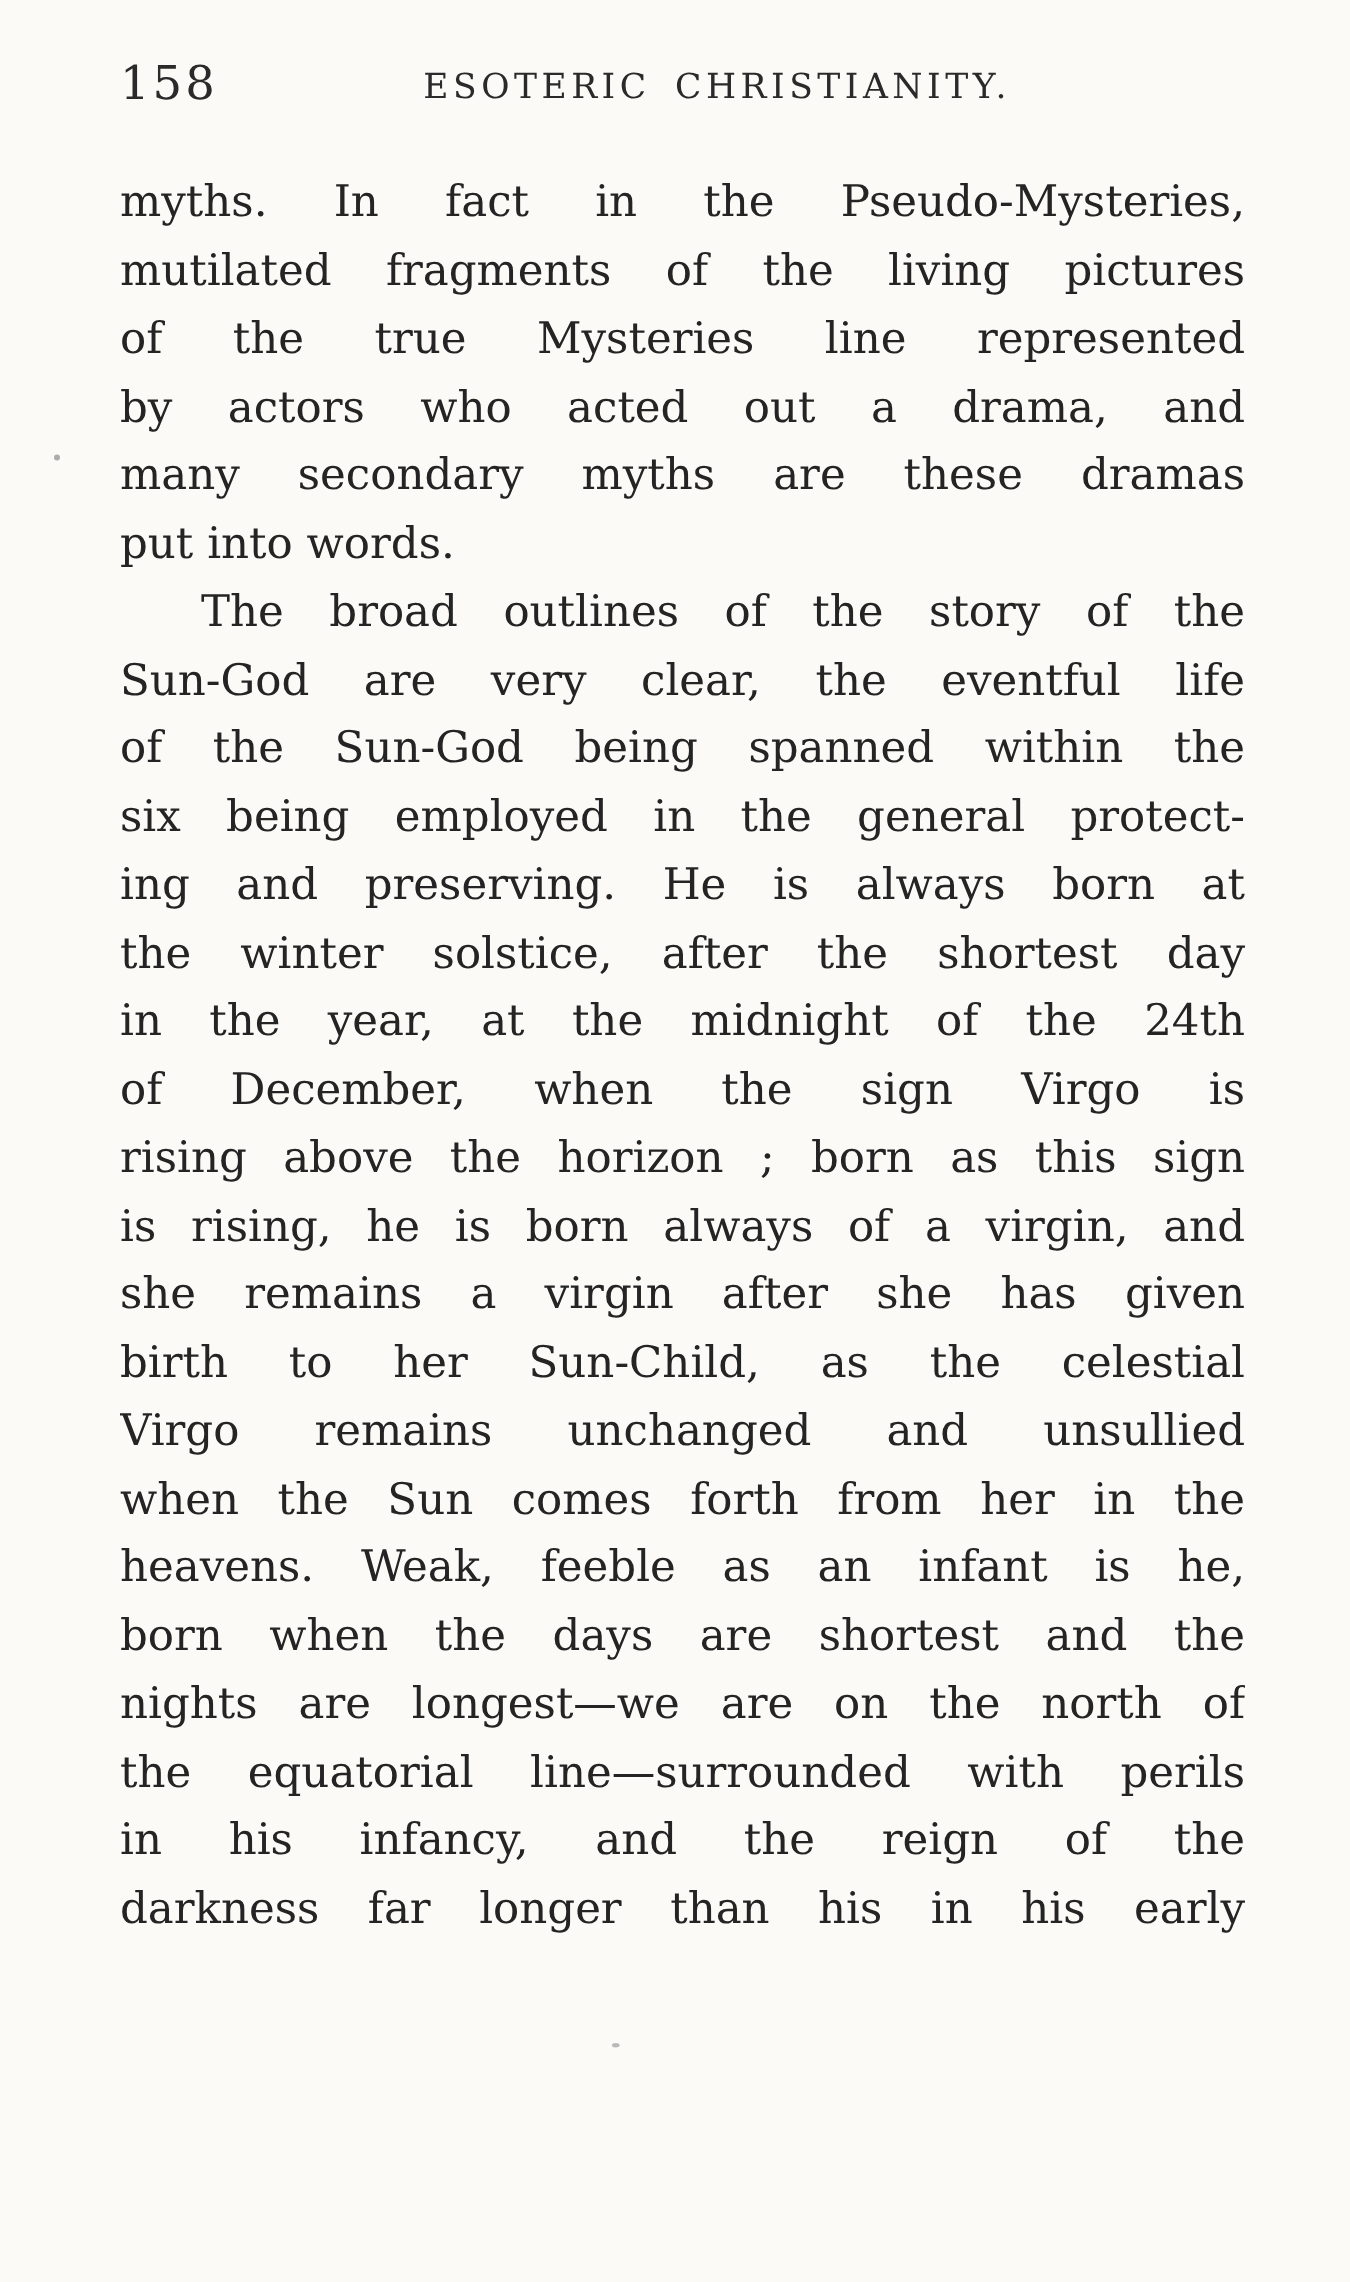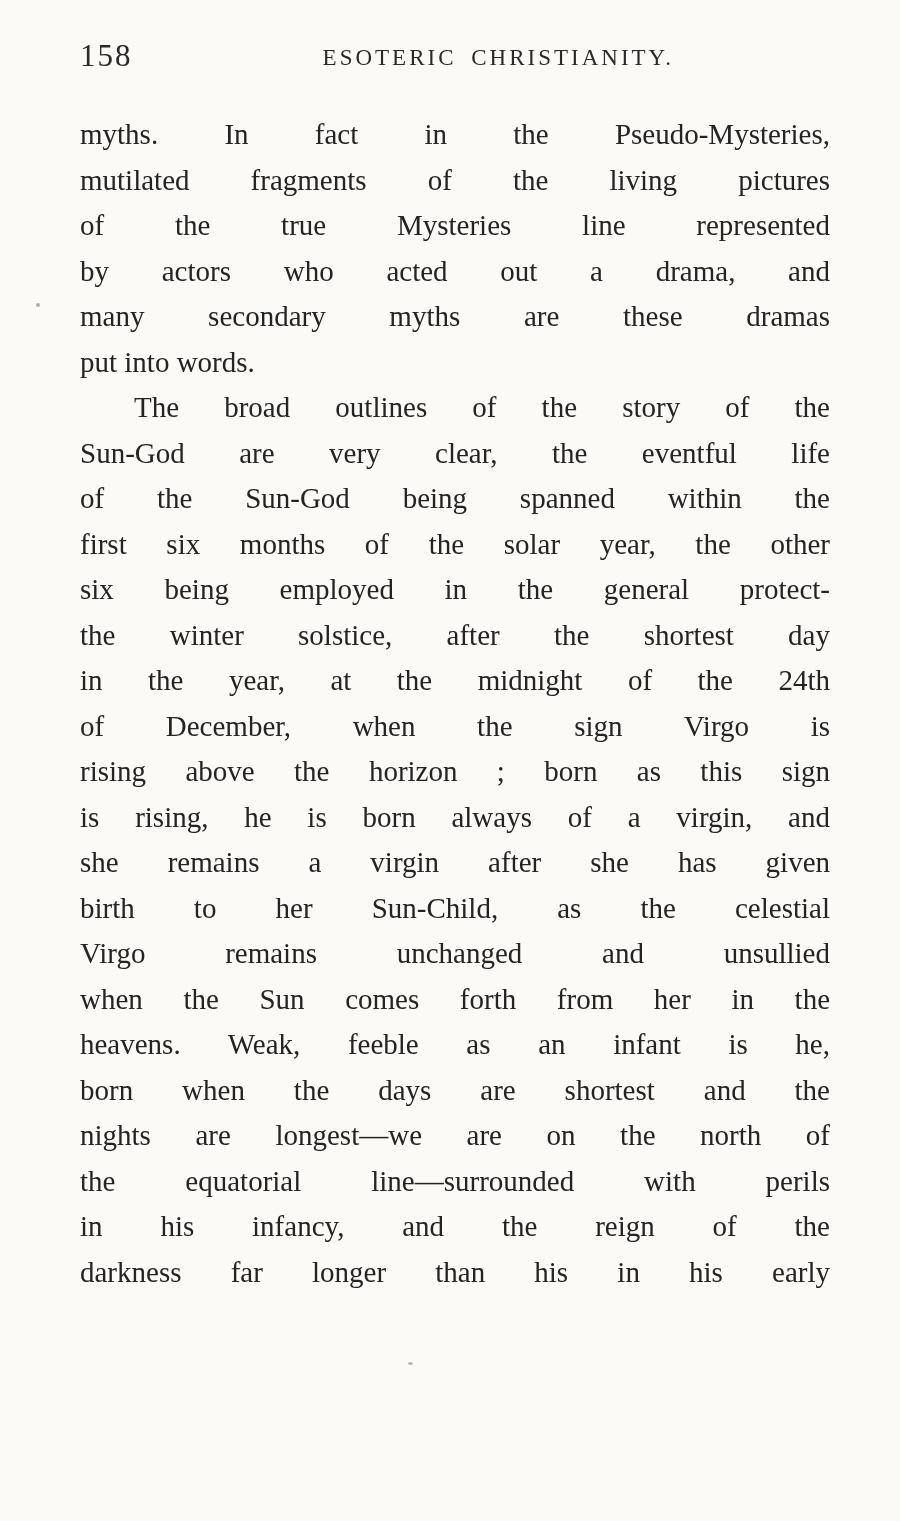--- a/index.html
+++ b/index.html
@@ -14,21 +14,20 @@
     color: #242424;
     position: relative;
     overflow: hidden;
   }
   .page {
     box-sizing: border-box;
     width: 760px;
     height: 1521px;
     padding: 38px 70px 0 80px;
     position: relative;
-    font-family: Liberation Serif, serif;
   }
   
   .running-head {
     position: relative;
     height: 44px;
     margin-bottom: 30px;
   }
   .page-number {
     position: absolute;
     left: 0;
@@ -97,22 +96,22 @@
         <div class="line">mutilated fragments of the living pictures</div>
         <div class="line">of the true Mysteries line represented</div>
         <div class="line">by actors who acted out a drama, and</div>
         <div class="line">many secondary myths are these dramas</div>
         <div class="line last">put into words.</div>
       </div>
       <div class="paragraph">
         <div class="line indent">The broad outlines of the story of the</div>
         <div class="line">Sun-God are very clear, the eventful life</div>
         <div class="line">of the Sun-God being spanned within the</div>
-        <div class="line">first six months of the solar year, the other</div>
         <div class="line">six being employed in the general protect-</div>
+        <div class="line">ing and preserving. He is always born at</div>
         <div class="line">the winter solstice, after the shortest day</div>
         <div class="line">in the year, at the midnight of the 24th</div>
         <div class="line">of December, when the sign Virgo is</div>
         <div class="line">rising above the horizon ; born as this sign</div>
         <div class="line">is rising, he is born always of a virgin, and</div>
         <div class="line">she remains a virgin after she has given</div>
         <div class="line">birth to her Sun-Child, as the celestial</div>
         <div class="line">Virgo remains unchanged and unsullied</div>
         <div class="line">when the Sun comes forth from her in the</div>
         <div class="line">heavens. Weak, feeble as an infant is he,</div>

